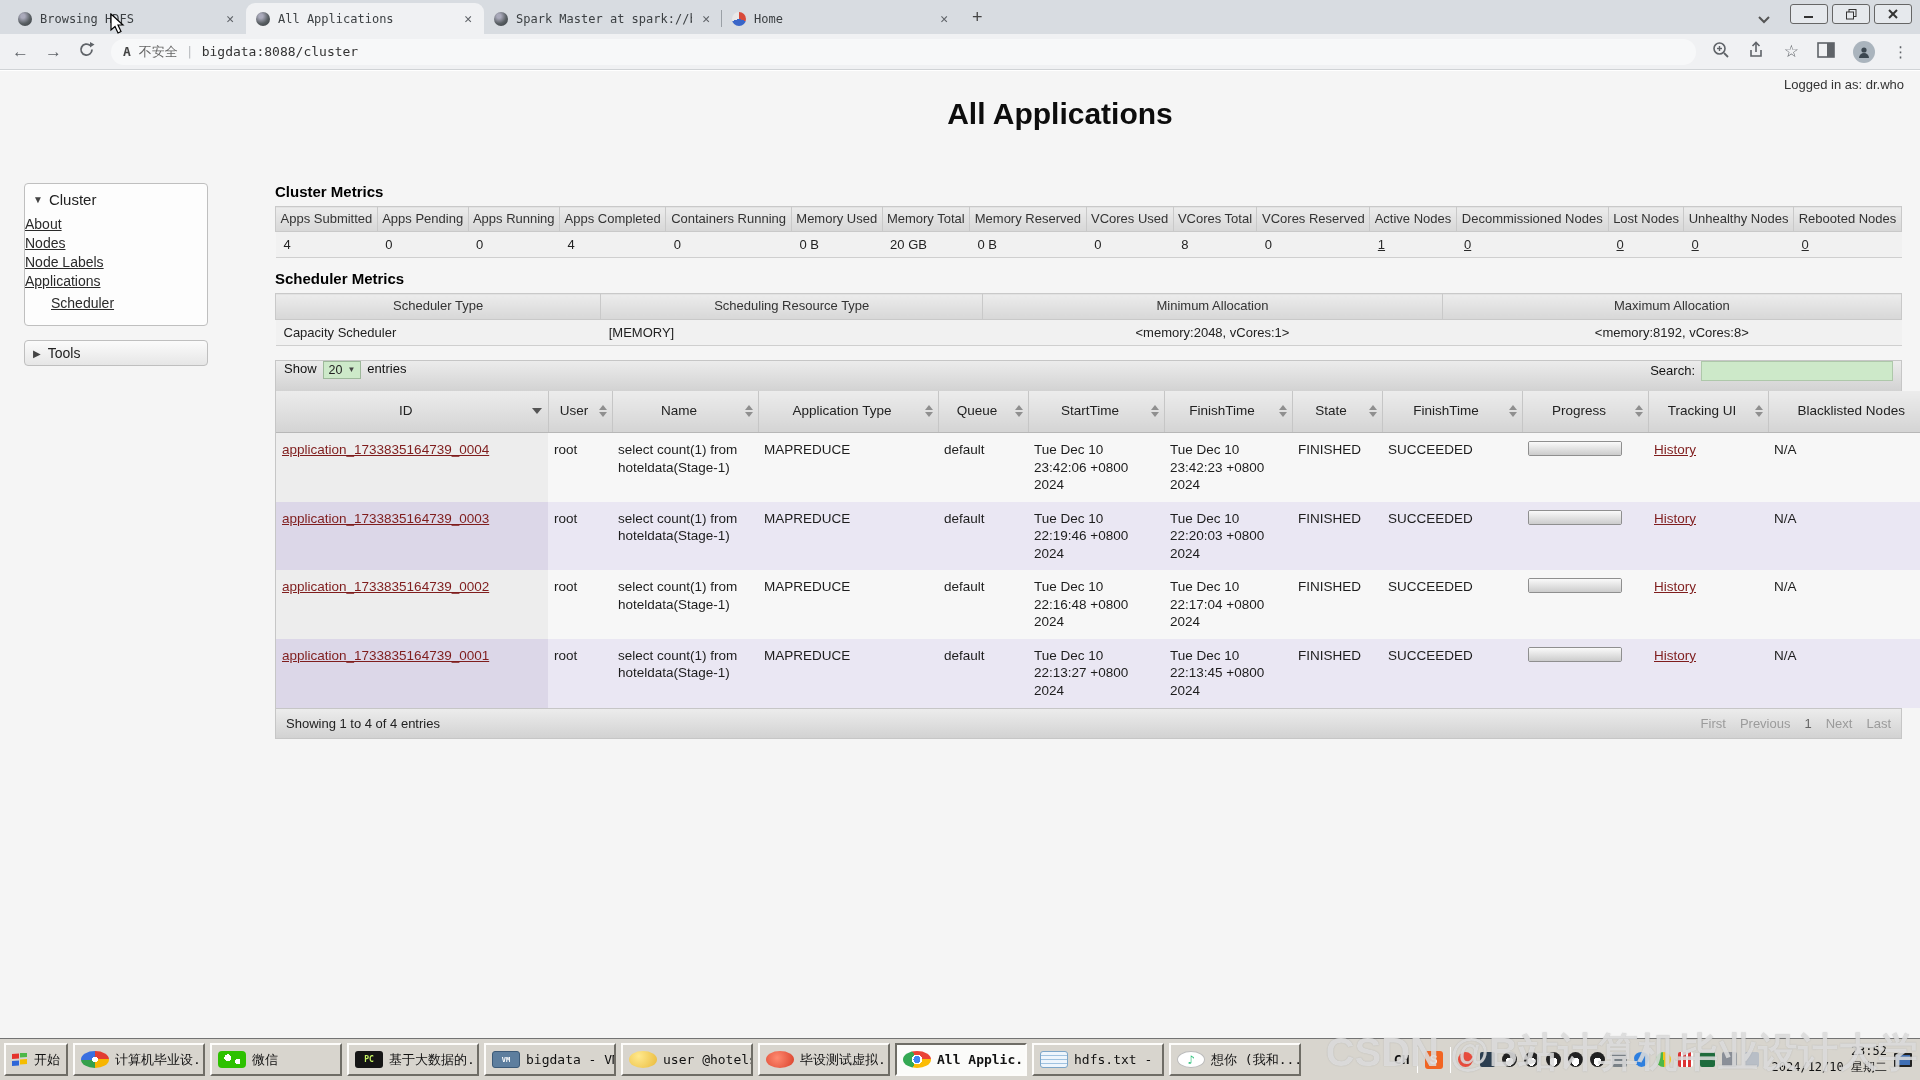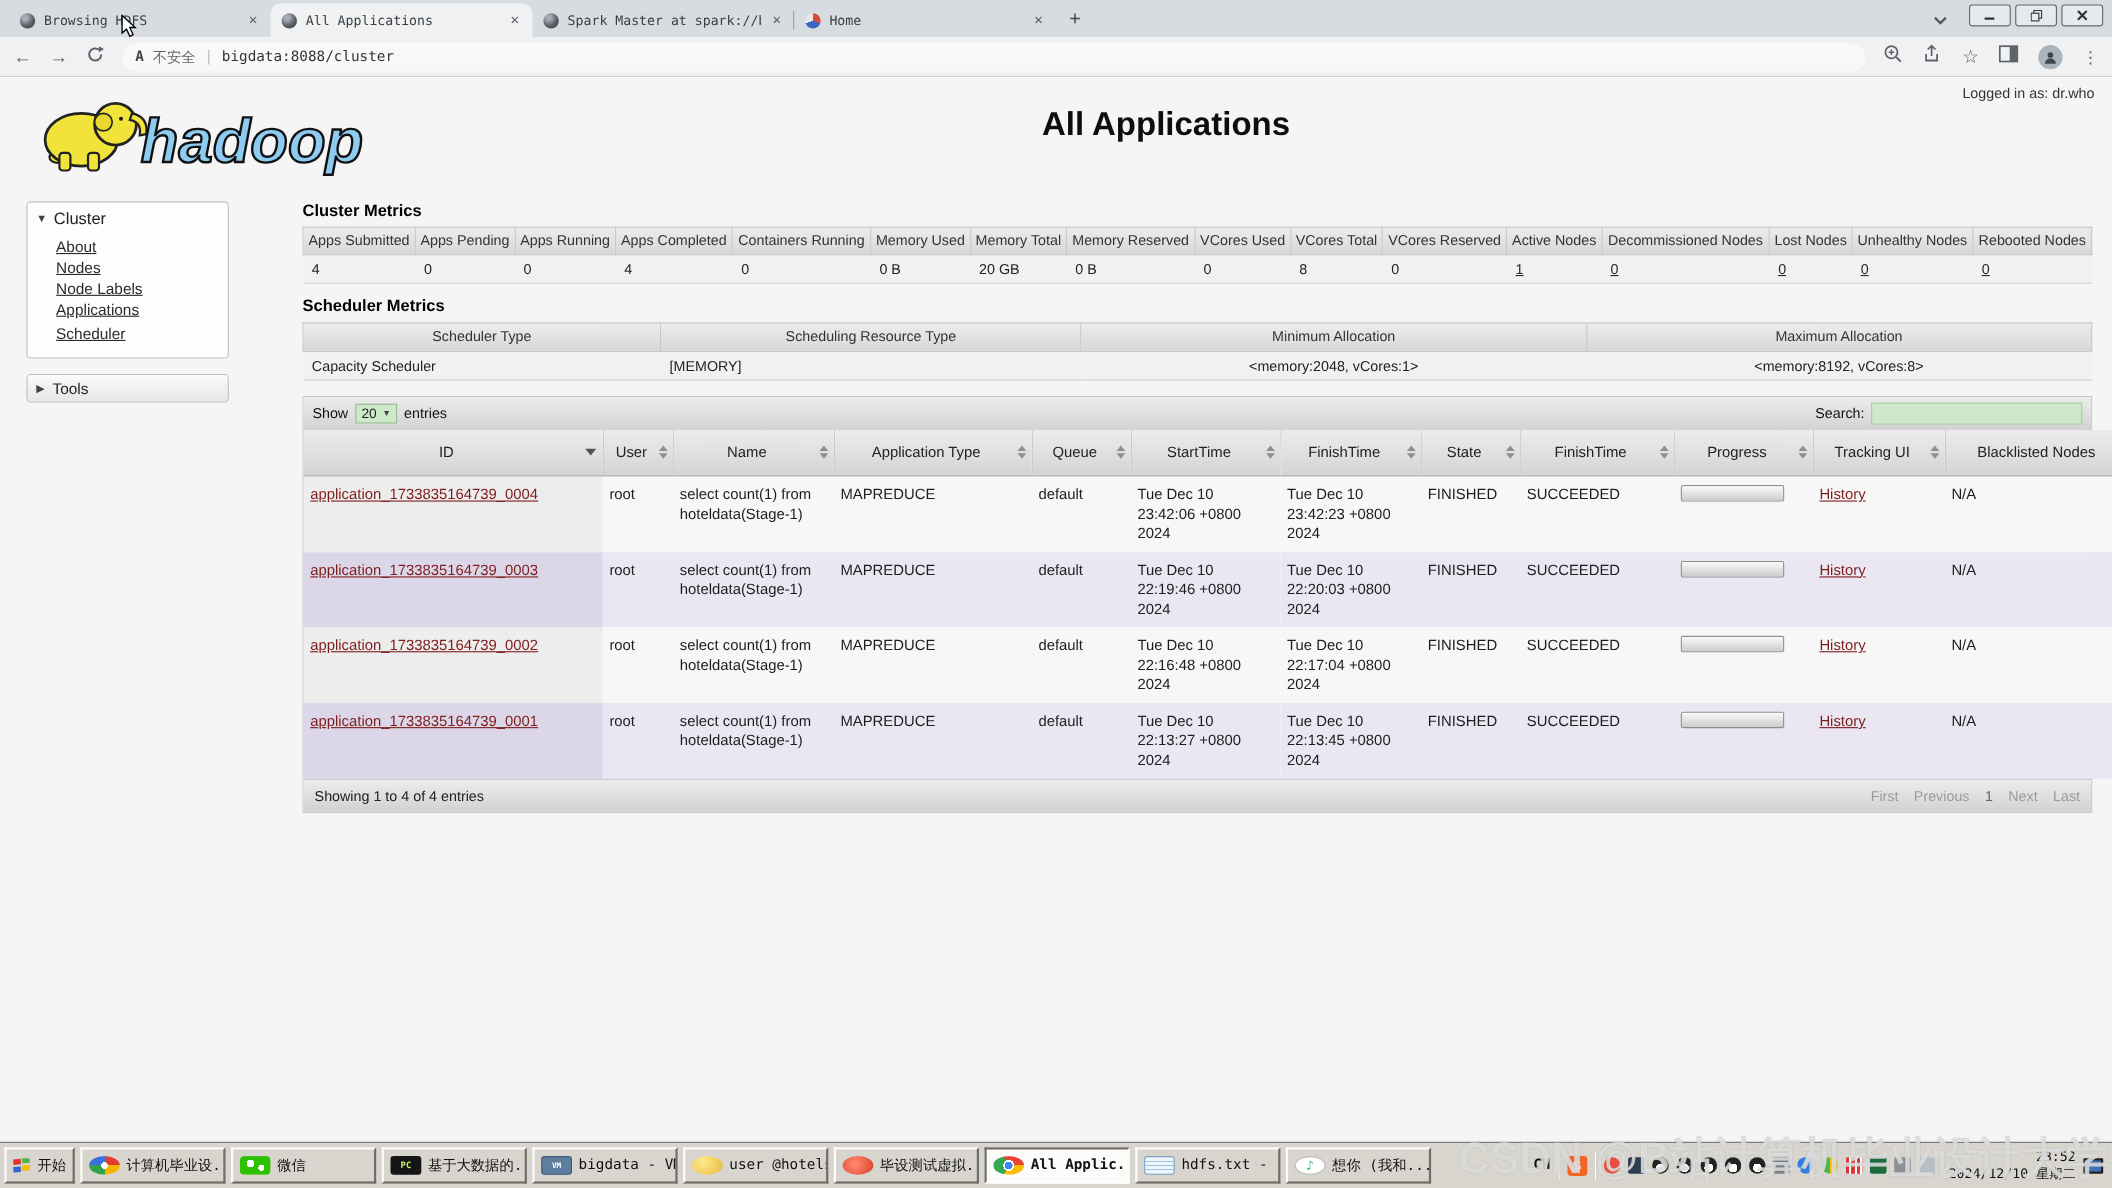--- a/index.html
+++ b/index.html
@@ -37,39 +37,39 @@
   .page { position:absolute; top:71px; left:0; width:1920px; height:967px; background:#f5f5f5; }
   .logged-in { position:absolute; top:6px; right:16px; font-size:13px; color:#333; }
   .logo { position:absolute; top:6px; left:22px; }
   .page-title { position:absolute; top:26px; left:200px; right:0; text-align:center; font-size:30px; font-weight:bold; color:#0d0d0d; }
 
   
   .sidebar { position:absolute; left:24px; top:112px; width:184px; font-size:14px; }
   .navbox { border:1px solid #bfbfbf; border-radius:4px; background:#fdfdfd; padding:4px 0 12px; }
   .navbox-header { padding:3px 8px 7px; font-size:15px; color:#222; display:flex; align-items:center; gap:6px; }
   .tri { font-size:10px; color:#444; }
-  .nav-links { margin-left:26px; display:flex; flex-direction:column;justify-content:flex-end; }
+  .nav-links { display:flex; flex-direction:column;justify-content:flex-end; }
   .nav-links a, .nav-states a, .sched-link { color:#2a2a2a; text-decoration:underline; line-height:19px; }
   .nav-states { margin:5px 0 9px 50px; display:flex; flex-direction:column; font-size:13px; }
   .nav-states a { line-height:17px; }
   .sched-link { margin-left:26px; display:inline-block; margin-top:3px; }
   .toolsbox { margin-top:14px; border:1px solid #bfbfbf; border-radius:4px; background:linear-gradient(#fbfbfb,#e6e6e6); padding:4px 8px; display:flex; align-items:center; gap:7px; color:#222; }
 
   
   .main { position:absolute; left:232px; right:18px; top:112px;padding-left:43px; }
   .section-h { font-size:15px; font-weight:bold; color:#000; margin-bottom:6px; }
   table { border-collapse:collapse; width:100%; }
   .metrics th { background:linear-gradient(#ececec,#d7d7d7); border:1px solid #c9c9c9; padding:4px 3px; font-weight:normal; font-size:13px; color:#333; text-align:center; vertical-align:middle; line-height:1.25; }
   .metrics td { background:#f1f1f1; border-bottom:1px solid #cfcfcf; padding:5px 8px; font-size:13px; color:#222; }
   .mlink { color:#2a2a2a; text-decoration:underline; }
   .sched-h { margin-top:12px; }
   .sched td.c-center { text-align:center; }
 
   .dt { margin-top:14px; border:1px solid #c6c6c6; background:#fff; }
-  .dt-bar { height:30px; background:linear-gradient(#ececec,#d2d2d2); display:flex; align-items:center; padding:0 8px; font-size:13px; color:#111; gap:6px; }
+  .dt-bar { height:30px; background:linear-gradient(#ececec,#d2d2d2); display:flex; align-items:flex-start; padding:0 8px; font-size:13px; color:#111; gap:6px; }
   .pagesize { background:#cde9c9; border:1px solid #9db89a; padding:1px 5px; font-size:12.5px; display:inline-flex; align-items:center; gap:5px; color:#222; }
   .pagesize .tri { font-size:8px; }
   .search-wrap { margin-left:auto; display:flex; align-items:center; gap:6px; }
   .search-input { width:192px; height:20px; background:#cde9c9; border:1px solid #aec8aa; }
 
   .apps { table-layout:fixed; }
   .apps th { position:relative; height:42px; background:linear-gradient(#ececec,#d4d4d4); border-left:1px solid #c6c6c6; border-bottom:1px solid #b7b7b7; padding:4px 18px 4px 6px; font-weight:normal; font-size:13.5px; color:#222; text-align:center; vertical-align:middle; line-height:1.2; }
   .apps th:first-child { border-left:none; }
   .sort-both { position:absolute; right:5px; top:50%; transform:translateY(-50%); display:flex; flex-direction:column; gap:2px; }
   .sort-both i { display:block; width:0; height:0; border:4px solid transparent; }
@@ -216,35 +216,20 @@
 
 <span class="cursor">
   <svg width="15" height="22" viewBox="0 0 15 22">
       <polygon points="1,1 1,17 5,13.5 8,20 11,18.5 8,12 13,12" fill="#fff" stroke="#000" stroke-width="1.2"></polygon>
     </svg>
 </span>
 
 <div class="page">
   <div class="logged-in">Logged in as: dr.who</div>
 
-  <div class="logo">
-    <svg width="310" height="90" viewBox="0 0 310 90">
-      <g>
-        <ellipse cx="30" cy="66" rx="7" ry="5" fill="#f2e33b" stroke="#222" stroke-width="2"></ellipse>
-        <ellipse cx="52" cy="50" rx="33" ry="24" fill="#f2e33b" stroke="#222" stroke-width="2.5"></ellipse>
-        <rect x="32" y="62" width="10" height="16" rx="3" fill="#f2e33b" stroke="#222" stroke-width="2"></rect>
-        <rect x="58" y="62" width="10" height="16" rx="3" fill="#f2e33b" stroke="#222" stroke-width="2"></rect>
-        <circle cx="83" cy="36" r="19" fill="#f2e33b" stroke="#222" stroke-width="2.5"></circle>
-        <circle cx="72" cy="34" r="8" fill="#e8d72f" stroke="#222" stroke-width="1.5"></circle>
-        <path d="M98 26 q15 3 13 19 l-6 1 q2 -12 -9 -14 z" fill="#f2e33b" stroke="#222" stroke-width="2"></path>
-        <circle cx="88" cy="31" r="1.8" fill="#111"></circle>
-      </g>
-      <text x="106" y="70" font-family="Liberation Sans, sans-serif" font-size="56" font-weight="bold" font-style="italic" fill="#8ecbf0" stroke="#111" stroke-width="2.2">hadoop</text>
-    </svg>
-  </div>
 
   <h1 class="page-title">All Applications</h1>
 
   <div class="sidebar">
     <div class="navbox">
       <div class="navbox-header">
         <span class="tri">▼</span>
         <span>Cluster</span>
       </div>
       <div class="nav-links">

